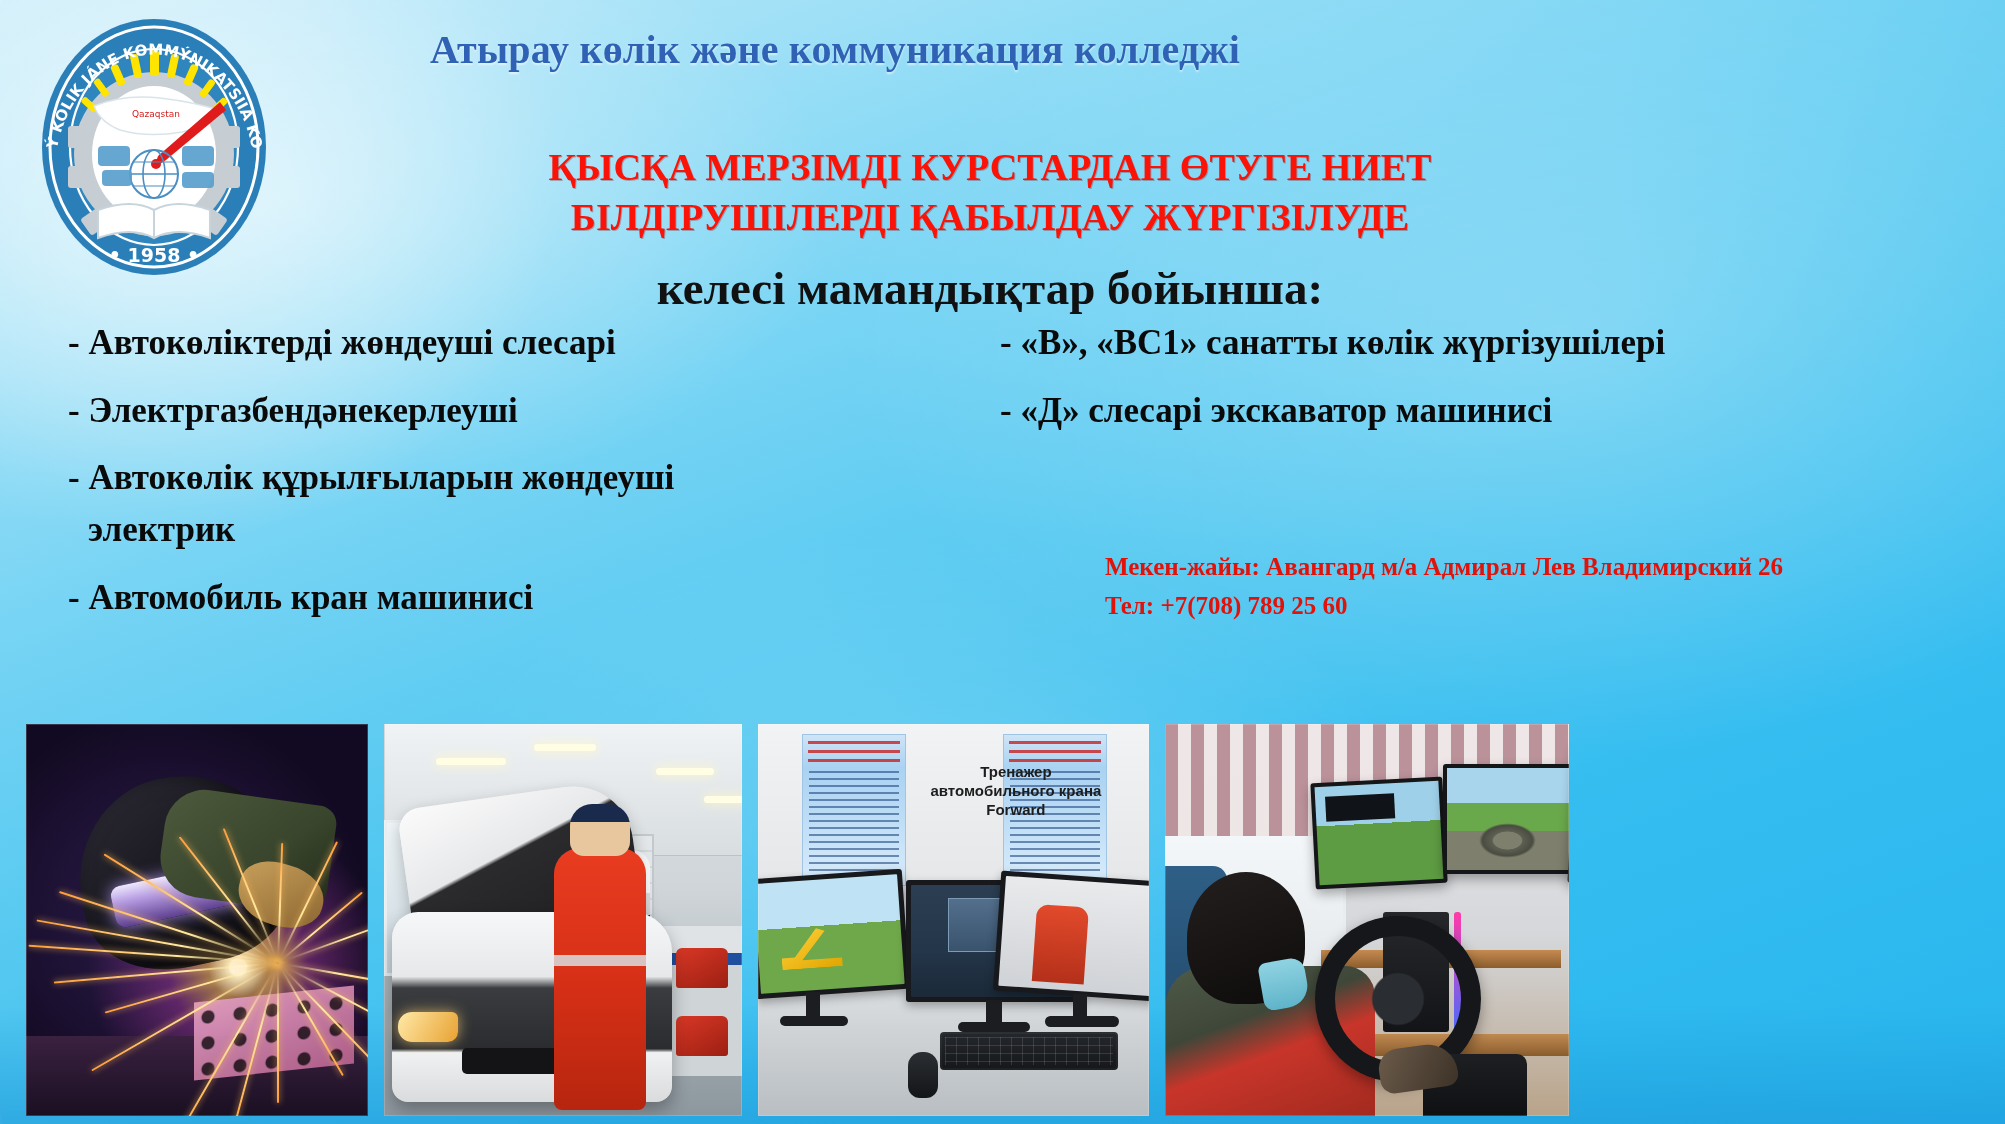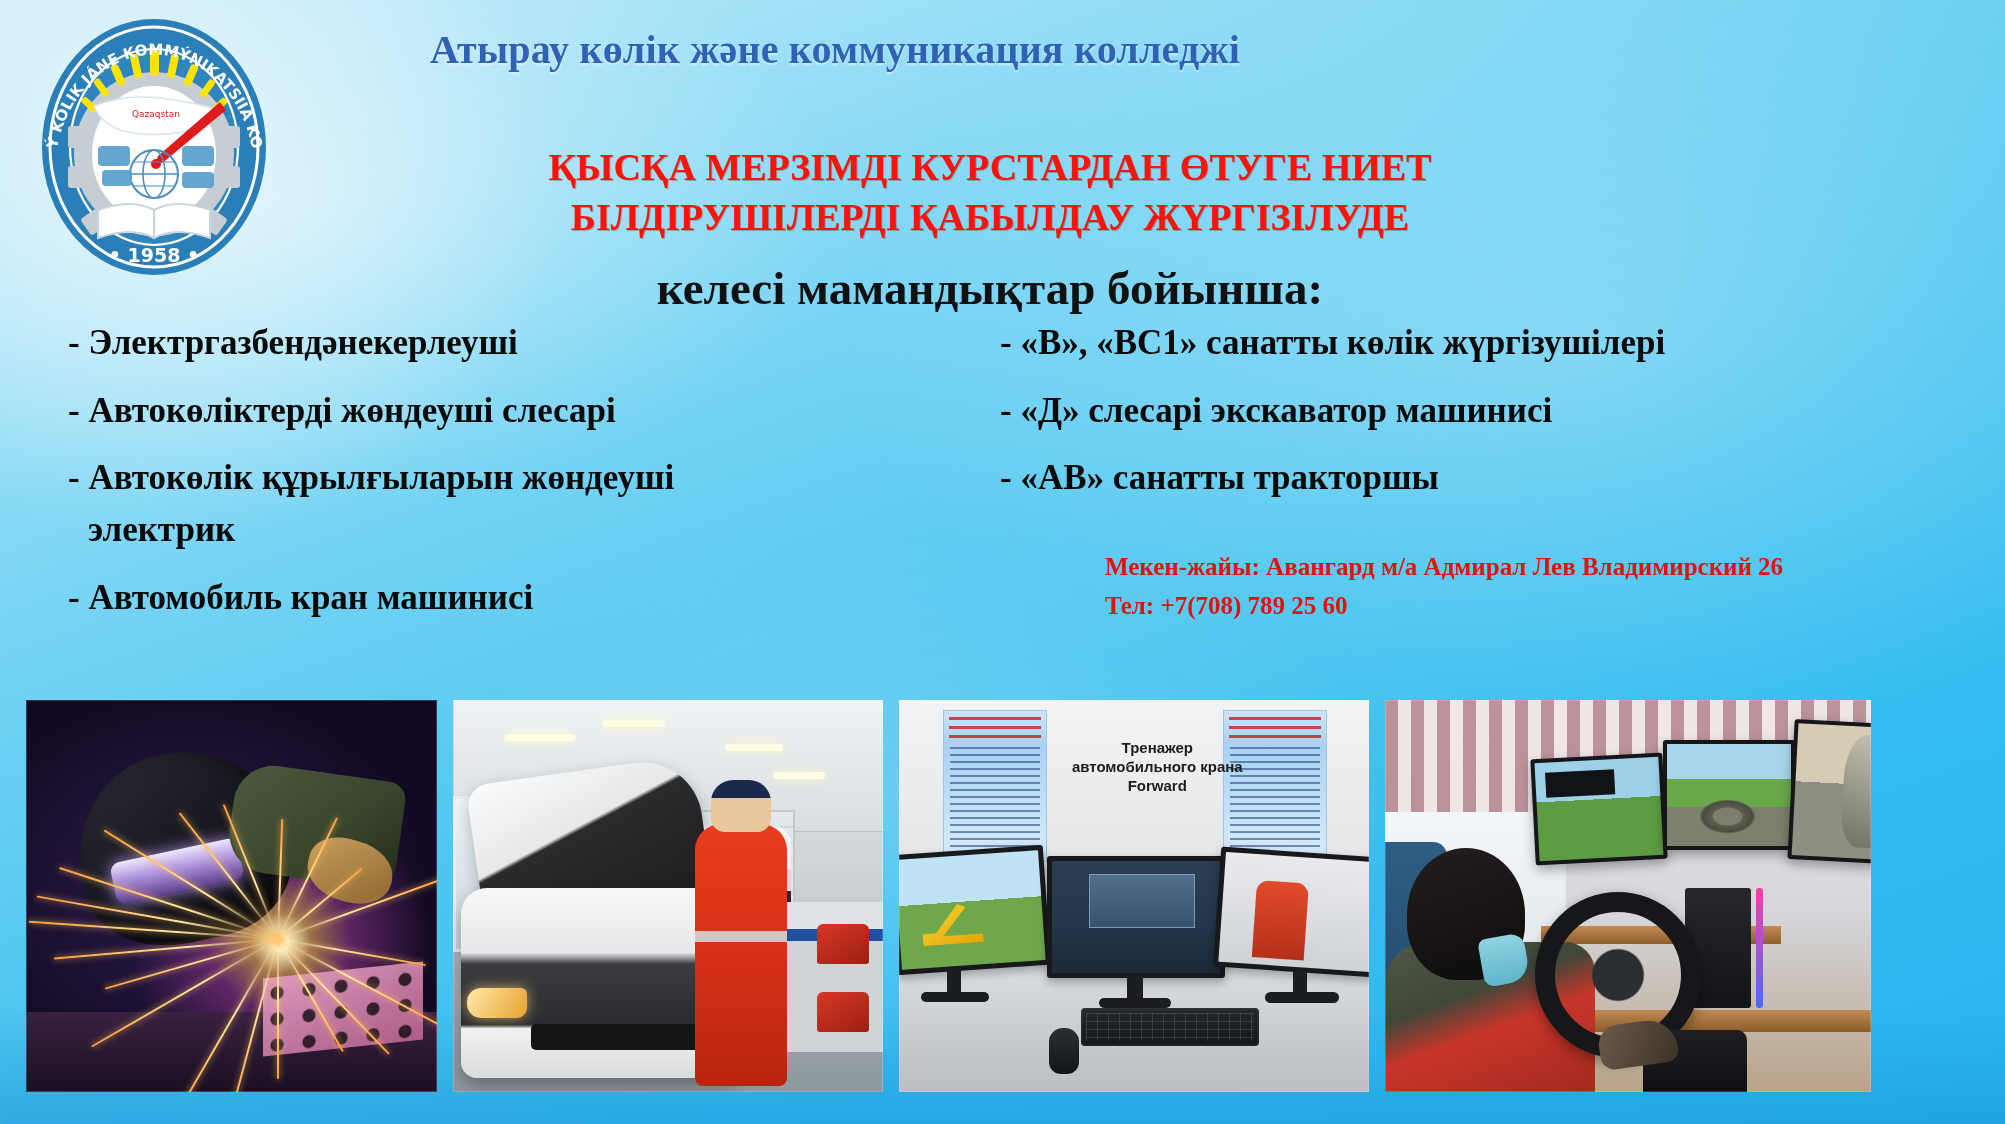--- a/index.html
+++ b/index.html
@@ -87,22 +87,22 @@
   .contact{
     position:absolute;left:1068px;top:548px;width:880px;
     color:#e1120a;
     font-weight:bold;
     font-size:25px;line-height:1.55;
   }
   .contact .line{white-space:nowrap;margin-left:37px;}
 
   
   .strip{
-    position:absolute;left:26px;top:700px;
-    width:1845px;height:392px;
+    position:absolute;left:26px;top:724px;
+    width:1543px;height:392px;
     display:flex;
     gap:16px;
   }
   .photo{
     position:relative;overflow:hidden;
     background:#1d2a33;
   }
   .p1{width:420px;}
   .p2{width:440px;}
   .p3{width:480px;}
@@ -470,33 +470,32 @@
   <div class="college-title">Атырау көлік және коммуникация колледжі</div>
 
   <div class="red-head">
     <div>ҚЫСҚА МЕРЗІМДІ КУРСТАРДАН ӨТУГЕ НИЕТ</div>
     <div>БІЛДІРУШІЛЕРДІ ҚАБЫЛДАУ ЖҮРГІЗІЛУДЕ</div>
   </div>
 
   <div class="sub-head">келесі мамандықтар бойынша:</div>
 
   <div class="col col-left">
+    <div class="item">- Автокөліктерді жөндеуші слесарі</div>
     <div class="item">- Электргазбендәнекерлеуші</div>
-    <div class="item">- Автокөліктерді жөндеуші слесарі</div>
     <div class="item wrap">
       <span>- Автокөлік құрылғыларын жөндеуші</span>
       <span class="cont">электрик</span>
     </div>
     <div class="item"> - Автомобиль кран машинисі</div>
   </div>
 
   <div class="col col-right">
     <div class="item">- «В», «ВС1» санатты көлік жүргізушілері</div>
     <div class="item">- «Д» слесарі экскаватор машинисі</div>
-    <div class="item"> - «АВ» санатты тракторшы</div>
   </div>
 
   <div class="contact">
     <div class="line">Мекен-жайы: Авангард м/а Адмирал Лев Владимирский 26</div>
     <div class="line">Тел: +7(708) 789 25 60</div>
   </div>
 
   <div class="strip">
 
     <div class="photo p1">

